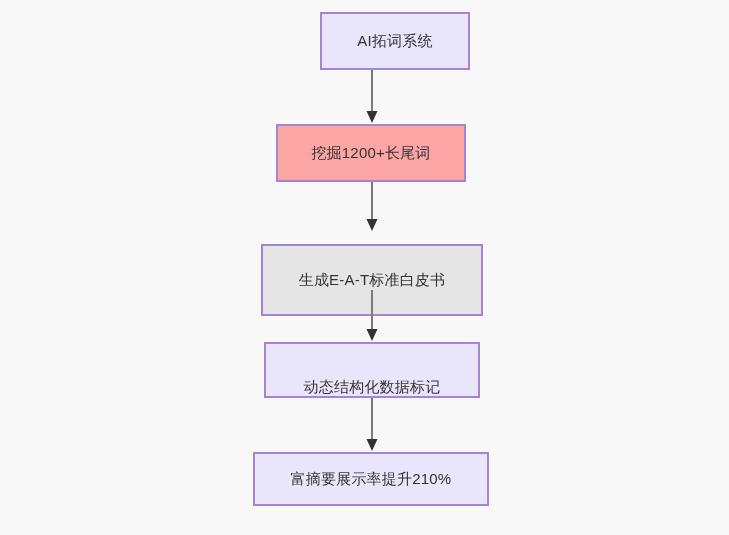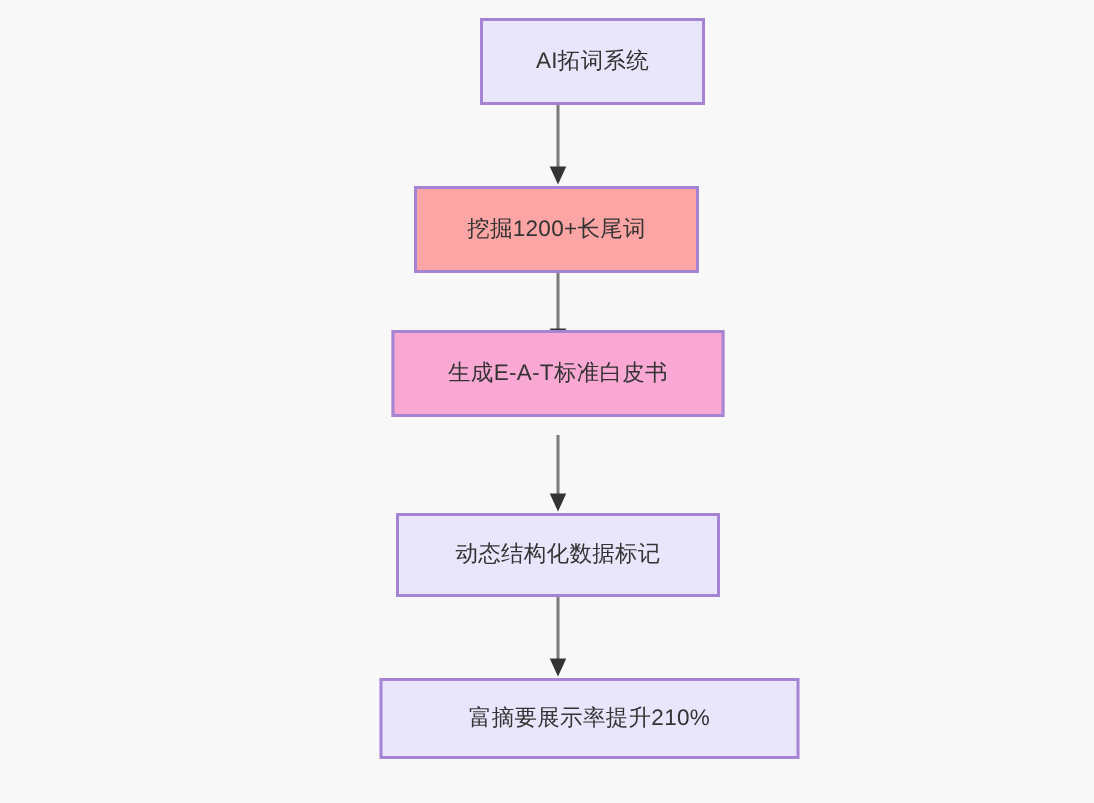--- a/index.html
+++ b/index.html
@@ -64,39 +64,39 @@
     <span class="node-label">挖掘1200+长尾词</span>
   </div>
 
   <div class="edge" id="edge-e2" style="left: 365px; top: 182px; height: 50px;">
     <svg width="14" height="50" viewBox="0 0 14 50">
       <line x1="7" y1="0" x2="7" y2="40" stroke="#7a7a7a" stroke-width="2"></line>
       <polygon points="7,49 1.5,37 12.5,37" fill="#333333"></polygon>
     </svg>
   </div>
 
-  <div class="node" id="node-n3" style="left: 261px; top: 220px; width: 222px; height: 58px; background: #f9a8d4; border-color: rgb(166, 132, 212); color: rgb(51, 51, 51);">
+  <div class="node" id="node-n3" style="left: 261px; top: 244px; width: 222px; height: 72px; background: #e5e5e5; border-color: rgb(166, 132, 212); color: rgb(51, 51, 51);">
     <span class="node-label">生成E-A-T标准白皮书</span>
   </div>
 
   <div class="edge" id="edge-e3" style="left: 365px; top: 290px; height: 52px;">
     <svg width="14" height="52" viewBox="0 0 14 52">
       <line x1="7" y1="0" x2="7" y2="42" stroke="#7a7a7a" stroke-width="2"></line>
       <polygon points="7,51 1.5,39 12.5,39" fill="#333333"></polygon>
     </svg>
   </div>
 
-  <div class="node" id="node-n4" style="left: 264px; top: 342px; width: 216px; height: 56px; background: rgb(233, 230, 251); border-color: rgb(166, 132, 212); color: rgb(51, 51, 51);">
+  <div class="node" id="node-n4" style="left: 264px; top: 342px; width: 216px; height: 56px; background: rgb(233, 230, 251); border-color: rgb(166, 132, 212); color: rgb(51, 51, 51); align-items: flex-end;">
     <span class="node-label">动态结构化数据标记</span>
   </div>
 
   <div class="edge" id="edge-e4" style="left: 365px; top: 398px; height: 54px;">
     <svg width="14" height="54" viewBox="0 0 14 54">
       <line x1="7" y1="0" x2="7" y2="44" stroke="#7a7a7a" stroke-width="2"></line>
       <polygon points="7,53 1.5,41 12.5,41" fill="#333333"></polygon>
     </svg>
   </div>
 
-  <div class="node" id="node-n5" style="left: 253px; top: 452px; width: 280px; height: 54px; background: rgb(233, 230, 251); border-color: rgb(166, 132, 212); color: rgb(51, 51, 51);">
+  <div class="node" id="node-n5" style="left: 253px; top: 452px; width: 236px; height: 54px; background: rgb(233, 230, 251); border-color: rgb(166, 132, 212); color: rgb(51, 51, 51);">
     <span class="node-label">富摘要展示率提升210%</span>
   </div>
 
 </div>
 
 </body></html>

